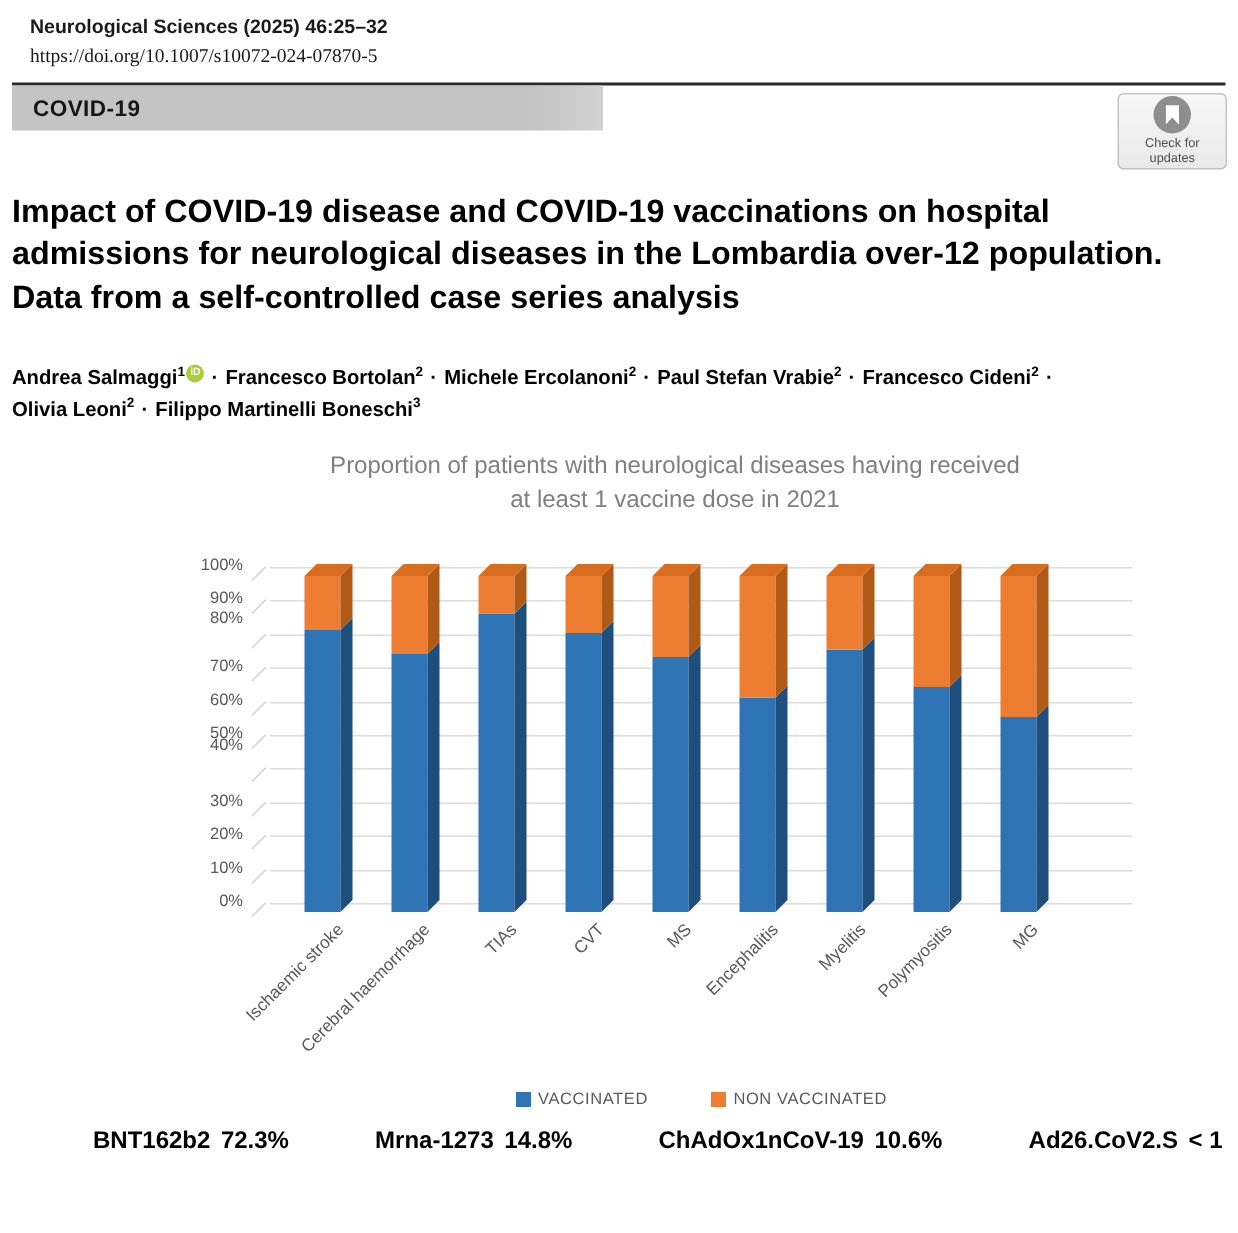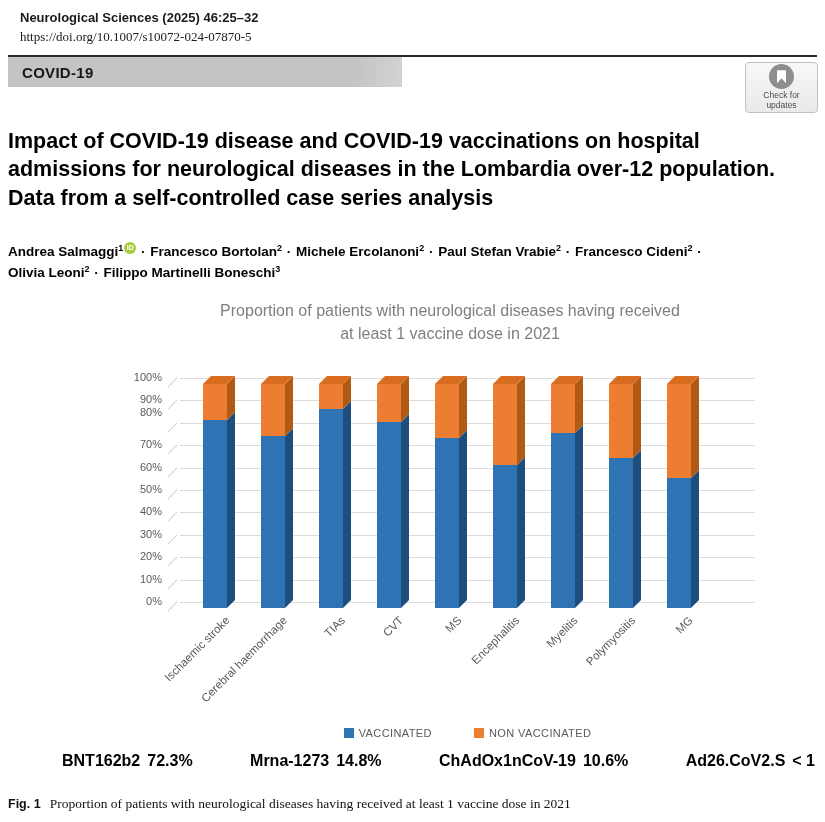--- a/index.html
+++ b/index.html
@@ -100,21 +100,21 @@
       <div class="grid-tick" style="left: -14px; top: 206px;"></div>
       <div class="ytick" style="left: -64px; top: 195px; color: rgb(89, 89, 89);">10%</div>
       <div class="gridline" style="top: 179px; background: rgb(220, 220, 220);"></div>
       <div class="grid-tick" style="left: -14px; top: 183px;"></div>
       <div class="ytick" style="left: -64px; top: 172px; color: rgb(89, 89, 89);">20%</div>
       <div class="gridline" style="top: 157px; background: rgb(220, 220, 220);"></div>
       <div class="grid-tick" style="left: -14px; top: 161px;"></div>
       <div class="ytick" style="left: -64px; top: 150px; color: rgb(89, 89, 89);">30%</div>
       <div class="gridline" style="top: 134px; background: rgb(220, 220, 220);"></div>
       <div class="grid-tick" style="left: -14px; top: 138px;"></div>
-      <div class="ytick" style="left: -64px; top: 127px; color: rgb(89, 89, 89);">40%</div>
+      <div class="ytick" style="left: -64px; top: 113px; color: rgb(89, 89, 89);">40%</div>
       <div class="gridline" style="top: 112px; background: rgb(220, 220, 220);"></div>
       <div class="grid-tick" style="left: -14px; top: 116px;"></div>
       <div class="ytick" style="left: -64px; top: 105px; color: rgb(89, 89, 89);">50%</div>
       <div class="gridline" style="top: 90px; background: rgb(220, 220, 220);"></div>
       <div class="grid-tick" style="left: -14px; top: 94px;"></div>
       <div class="ytick" style="left: -64px; top: 83px; color: rgb(89, 89, 89);">60%</div>
       <div class="gridline" style="top: 67px; background: rgb(220, 220, 220);"></div>
       <div class="grid-tick" style="left: -14px; top: 71px;"></div>
       <div class="ytick" style="left: -64px; top: 60px; color: rgb(89, 89, 89);">70%</div>
       <div class="gridline" style="top: 45px; background: rgb(220, 220, 220);"></div>
@@ -211,17 +211,14 @@
       </div>
     </div>
 
   <div class="stats-row">
       <div class="stat-item"><span>BNT162b2</span><span class="v">72.3%</span></div>
       <div class="stat-item"><span>Mrna-1273</span><span class="v">14.8%</span></div>
       <div class="stat-item"><span>ChAdOx1nCoV-19</span><span class="v">10.6%</span></div>
       <div class="stat-item"><span>Ad26.CoV2.S</span><span class="v">&lt; 1</span></div>
     </div>
 
-  <div class="caption">
-    <span class="fig-label">Fig. 1</span><span>Proportion of patients with neurological diseases having received at least 1 vaccine dose in 2021</span>
-  </div>
 
 </div>
 
 </body></html>

